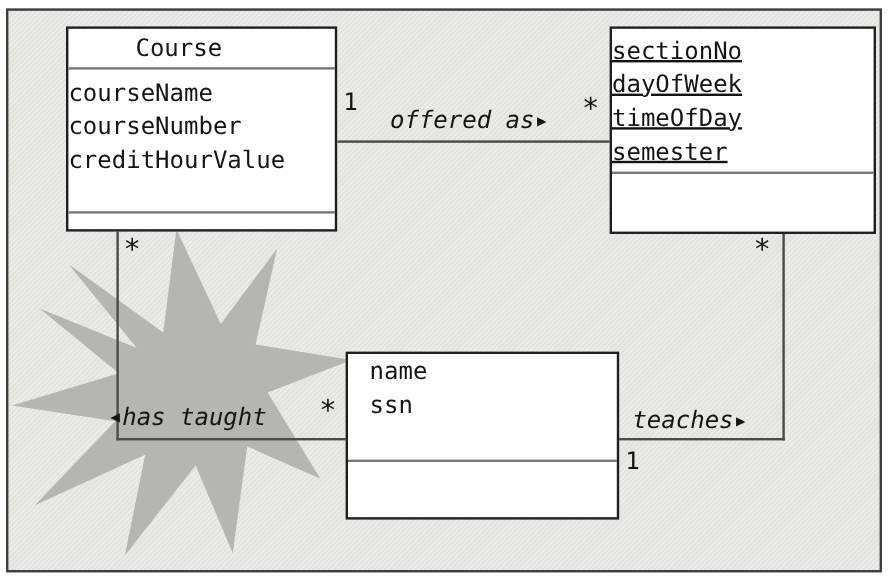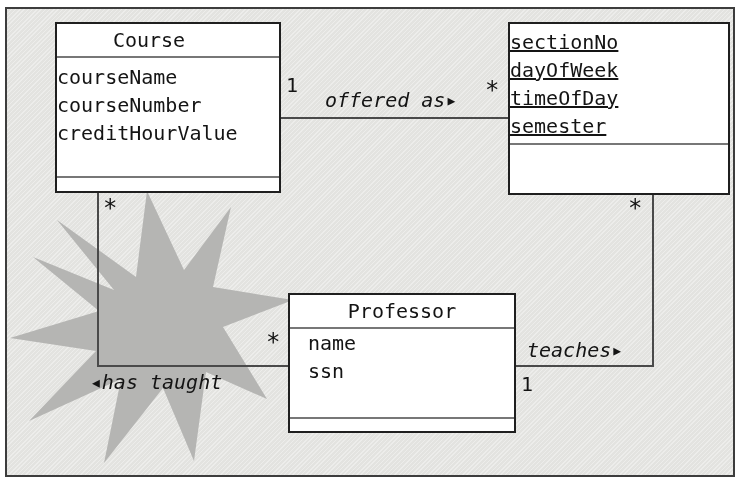--- a/index.html
+++ b/index.html
@@ -75,36 +75,35 @@
   <div class="uml-attrs attrs-section">
     <div>sectionNo</div>
     <div>dayOfWeek</div>
     <div>timeOfDay</div>
     <div>semester</div>
   </div>
   <div class="uml-footer"></div>
 </div>
 
 <div class="uml-class" style="left:288px;top:293px;width:228px;height:140px;">
-  <div class="uml-title">Professor</div>
   <div class="uml-attrs attrs-professor" style="padding-left:18px;">
     <div>name</div>
     <div>ssn</div>
   </div>
   <div class="uml-footer"></div>
 </div>
 
 <div class="mult" style="left:286px;top:75px;">1</div>
 <div class="mult ast" style="left:485px;top:81px;">*</div>
 <div class="rel" style="left:325px;top:88px;">
   <span>offered as</span><span class="arrow">▶</span>
 </div>
 
 <div class="mult ast" style="left:103px;top:199px;">*</div>
-<div class="rel" style="left:90px;top:335px;margin-top:35px;">
+<div class="rel" style="left:90px;top:335px;">
   <span class="arrow">◀</span><span>has taught</span>
 </div>
 <div class="mult ast" style="left:266px;top:333px;">*</div>
 
 <div class="mult ast" style="left:628px;top:199px;">*</div>
 <div class="rel" style="left:527px;top:338px;">
   <span>teaches</span><span class="arrow">▶</span>
 </div>
 <div class="mult" style="left:521px;top:374px;">1</div>
 

